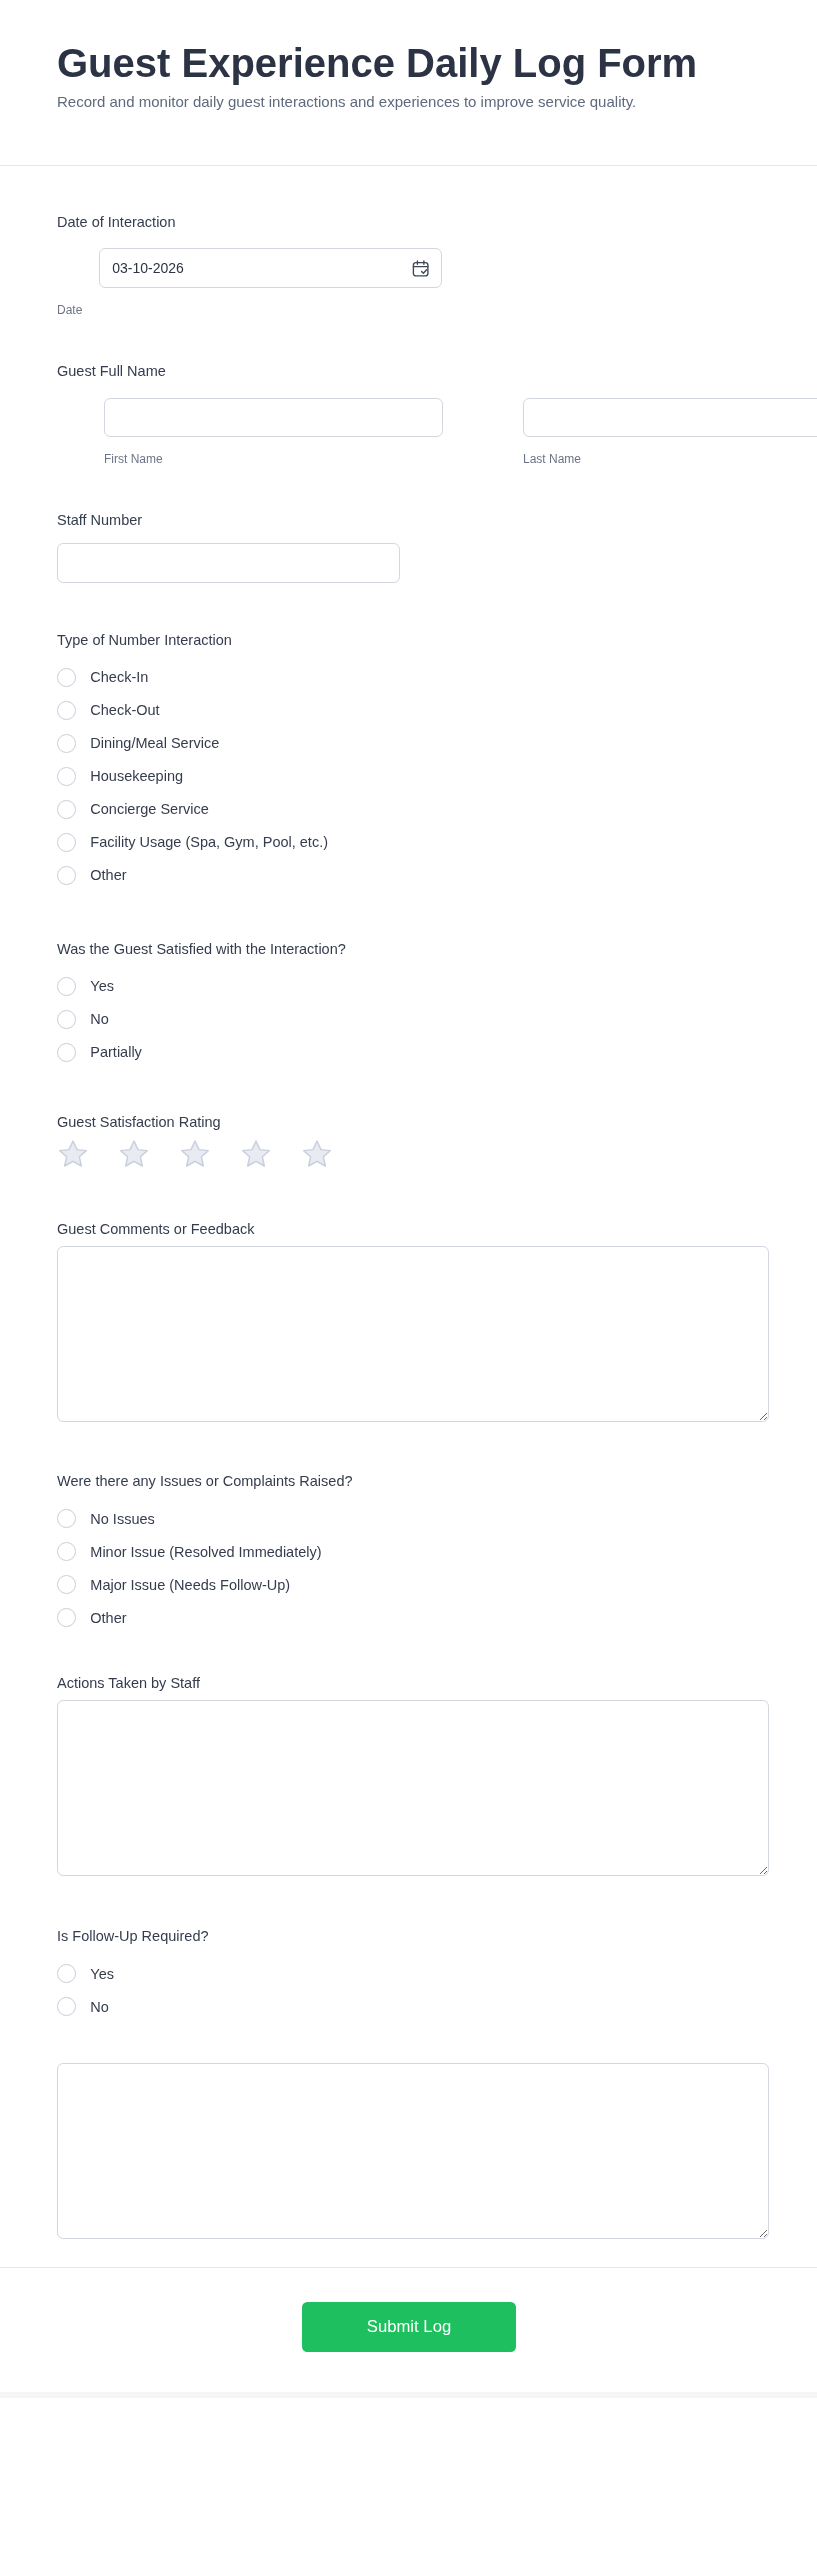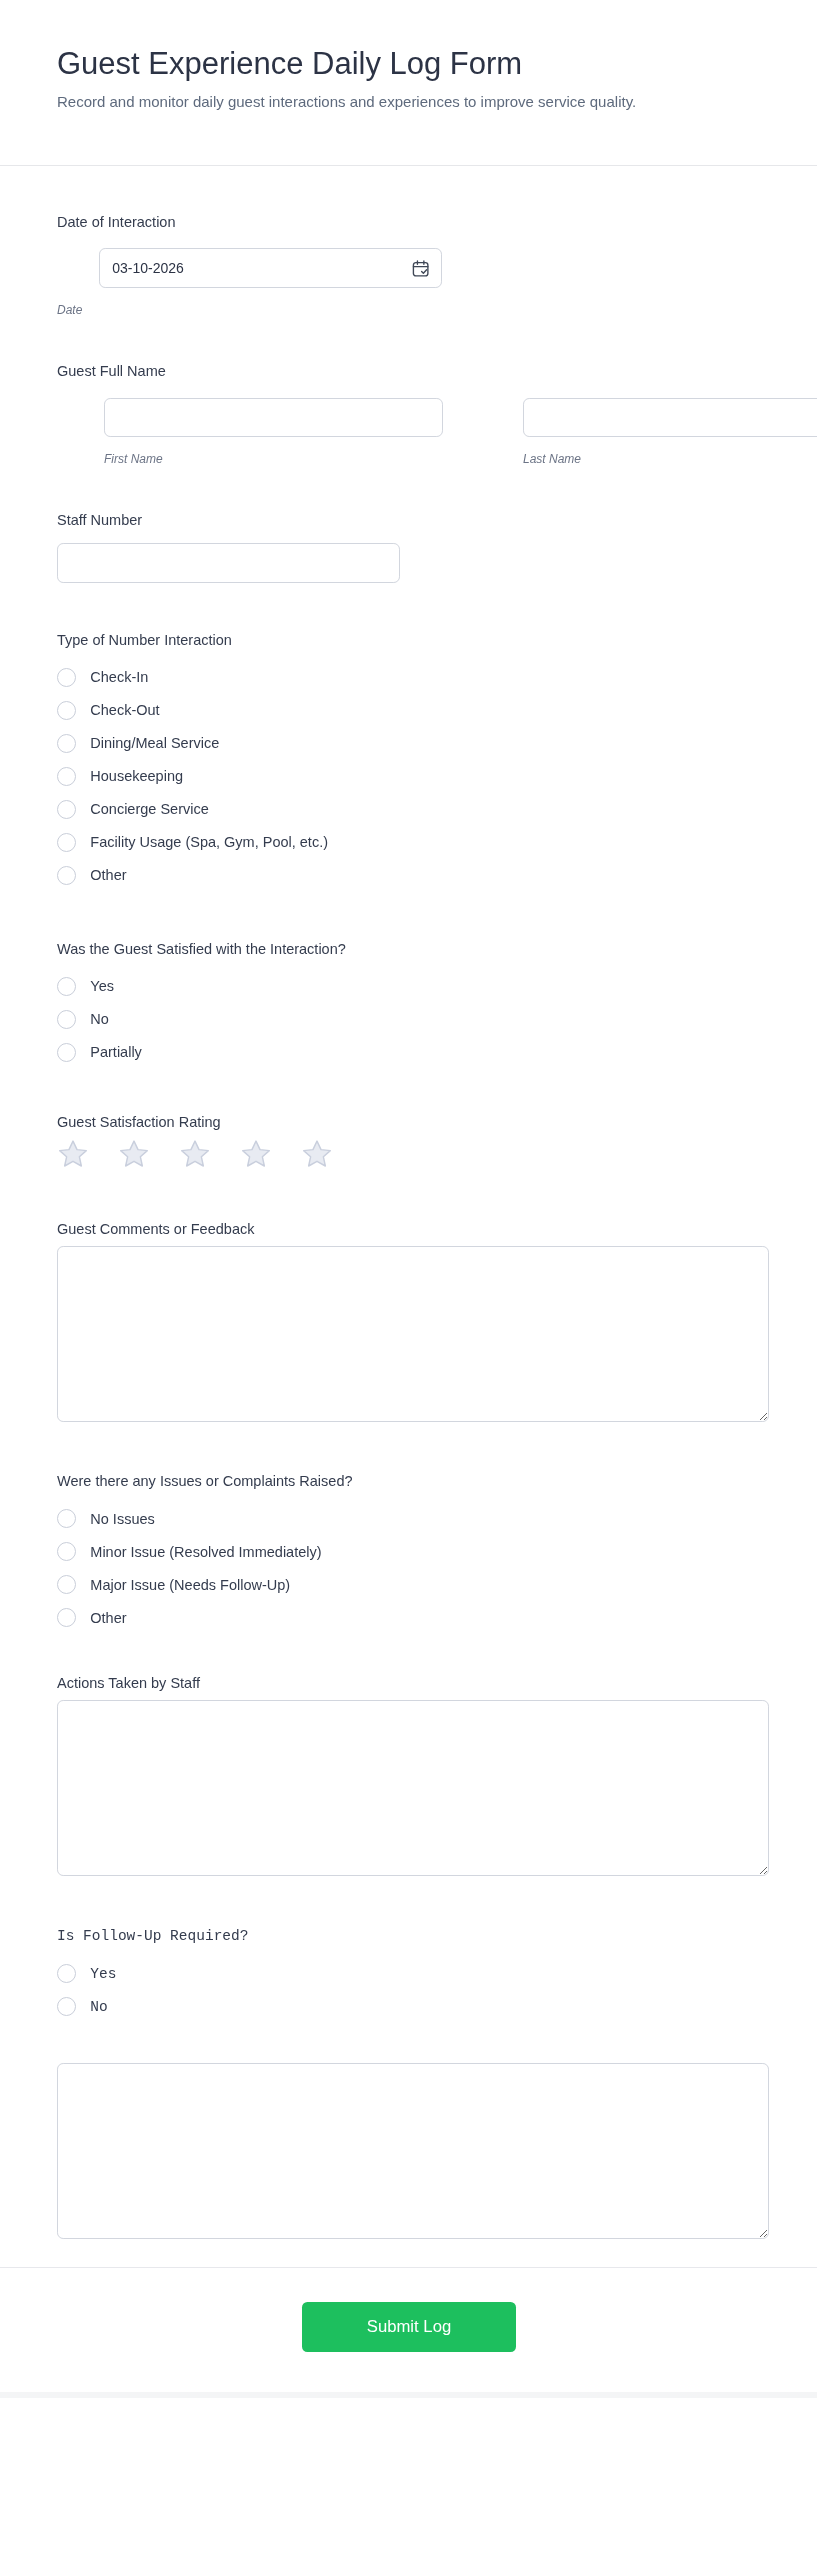--- a/index.html
+++ b/index.html
@@ -11,23 +11,23 @@
   }
   .page{width:818px;background:#fff;}
 
   
   .form-header{
     padding:46px 53px 50px 57px;
     border-bottom:0.9px solid #e6e7ea;
     background:#fff;
   }
   .form-title{
-    font-size:31px;
+    font-size:40px;
     line-height:35px;
-    font-weight:400;
+    font-weight:700;
     color:#2c3345;
     margin:0;
   }
   .form-subtitle{
     margin-top:8px;
     font-size:15px;
     line-height:26px;
     color:#5e6a7d;
     max-width:686px;
   }
@@ -42,21 +42,20 @@
     font-size:14.5px;
     line-height:19.3px;
     font-weight:500;
     color:#343c4e;
   }
   .sub-label{
     font-size:12px;
     line-height:14px;
     color:#6c7486;
     margin-top:15px;
-    font-style:italic;
   }
 
   .text-input{
     box-sizing:border-box;
     height:40px;
     border:0.9px solid #d2d6de;
     border-radius:6.2px;
     background:#fff;
     font-family:inherit;
     font-size:14px;
@@ -113,21 +112,21 @@
   .q-room{margin-top:45px;}
   .q-room .text-input{margin-top:13px;}
   .q-type{margin-top:48px;}
   .q-staff{margin-top:46px;}
   .q-staff .text-input{margin-top:10.6px;}
   .q-satisfied{margin-top:48px;}
   .q-rating{margin-top:44px;}
   .q-comments{margin-top:51px;}
   .q-issues{margin-top:50px;}
   .q-actions{margin-top:40px;}
-  .q-followup{margin-top:51px;font-family:Liberation Mono, monospace;}
+  .q-followup{margin-top:51px;}
   .q-notes{margin-top:40px;}
 
   
   .submit-section{
     padding:34px 0 40px 0;
     background:#fff;
     display:flex;justify-content:center;
   }
   .submit-btn{
     width:214px;height:50px;

